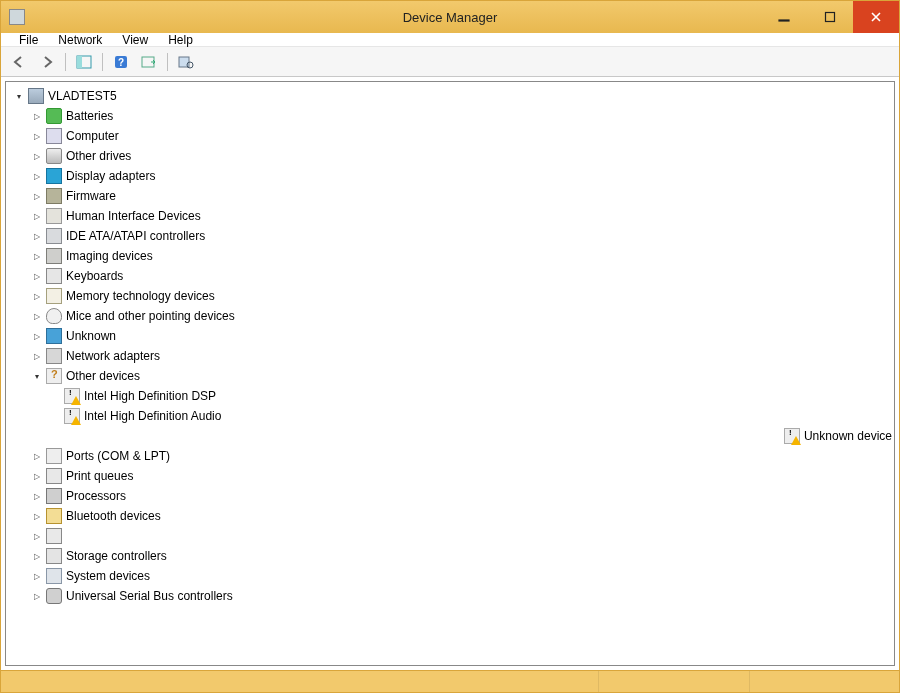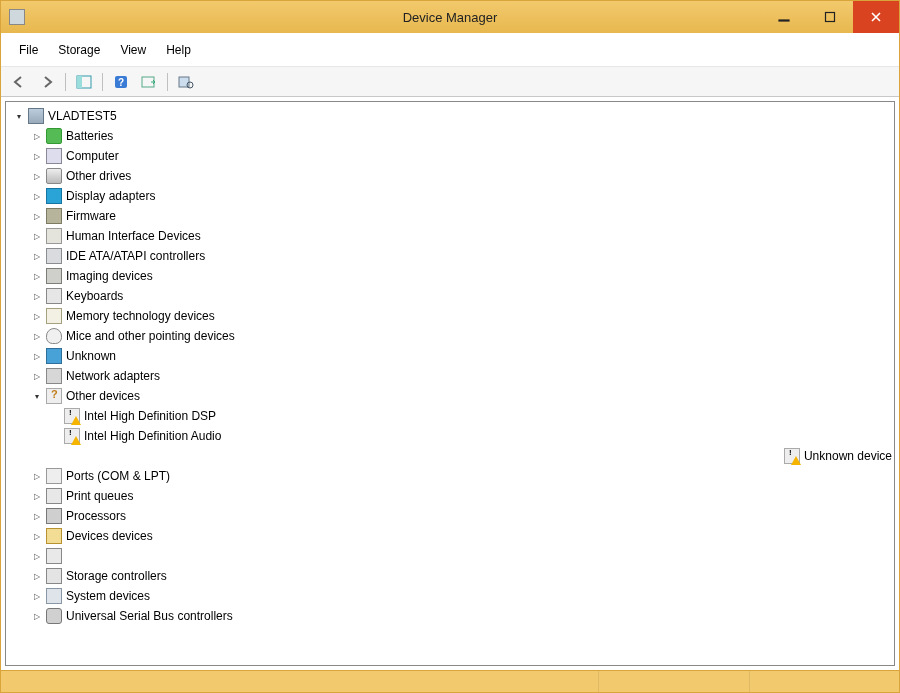--- a/index.html
+++ b/index.html
@@ -39,21 +39,21 @@
   }
   .win-btn {
     width: 46px; display: flex; align-items: center; justify-content: center;
     font-family: Arial, sans-serif;
   }
   .win-btn.minimize rect, .win-btn.maximize rect { fill: none; stroke:#222; stroke-width:1.2 }
   .win-btn.close {
     background: #d9431f; color: #fff;
   }
   .menubar {
-    height: 34px;
+    height: 14px;
     background: #fff;
     display: flex; align-items: center;
     padding: 0 8px;
     border-bottom: 1px solid #e6e6e6;
   }
   .menu-item {
     padding: 2px 10px;
     font-size: 12px;
   }
   .toolbar {
@@ -168,21 +168,21 @@
       <div class="win-btn close">
         <svg width="12" height="12">
             <path d="M2 2 L10 10 M10 2 L2 10" stroke="#fff" stroke-width="1.6"></path>
           </svg>
       </div>
     </div>
   </div>
 
   <div class="menubar">
     <div class="menu-item">File</div>
-    <div class="menu-item">Storage</div>
+    <div class="menu-item">Network</div>
     <div class="menu-item">View</div>
     <div class="menu-item">Help</div>
   </div>
 
   <div class="toolbar">
     <div class="tool-btn" title="Back">
       <svg width="14" height="12">
           <path d="M9 1 L3 6 L9 11" fill="none" stroke="#666" stroke-width="2"></path>
         </svg>
     </div>
@@ -323,21 +323,21 @@
           <span class="node-label">Print queues</span>
         </div>
         <div class="tree-row" style="padding-left: 18px;">
           <div class="expander">▷</div>
           <div class="node-icon ic-cpu"></div>
           <span class="node-label">Processors</span>
         </div>
         <div class="tree-row" style="padding-left: 18px;">
           <div class="expander">▷</div>
           <div class="node-icon ic-security"></div>
-          <span class="node-label">Devices devices</span>
+          <span class="node-label">Bluetooth devices</span>
         </div>
         <div class="tree-row" style="padding-left: 18px;">
           <div class="expander">▷</div>
           <div class="node-icon ic-sound"></div>
         </div>
         <div class="tree-row" style="padding-left: 18px;">
           <div class="expander">▷</div>
           <div class="node-icon ic-storage"></div>
           <span class="node-label">Storage controllers</span>
         </div>

